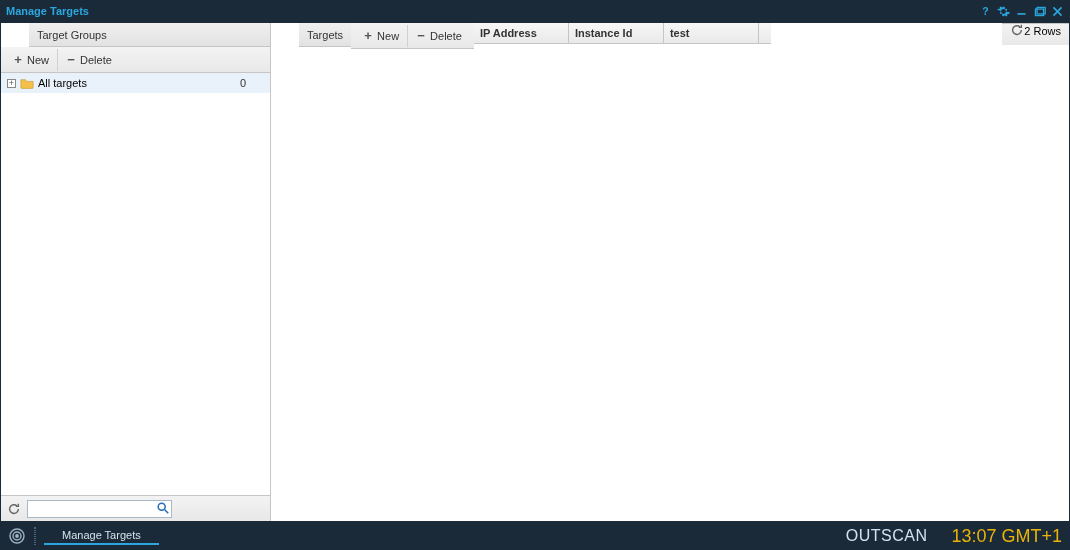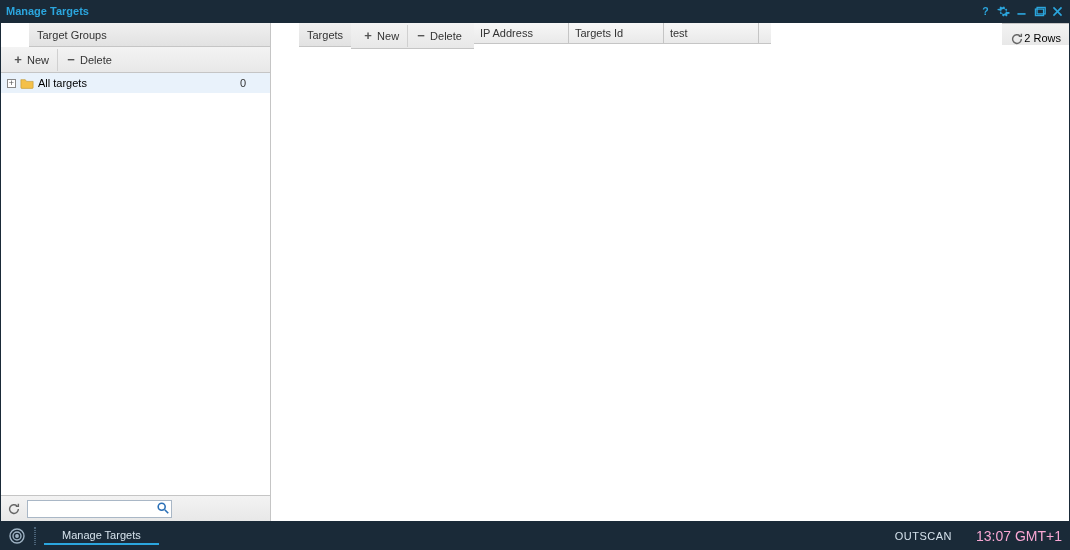--- a/index.html
+++ b/index.html
@@ -21,33 +21,33 @@
   .tree-row { height: 20px; display: flex; align-items: center; padding: 0 6px; background: #e9f2fb; gap: 4px; }
   .tree-row .exp { width: 9px; height: 9px; border: 1px solid #888; display: flex; align-items: center; justify-content: center; font-size: 9px; line-height: 7px; color: #555; cursor: pointer; background: #fff; }
   .tree-row .folder { width: 14px; height: 12px; display: inline-block; }
   .tree-row .count { margin-left: auto; padding-right: 18px; color: #333; }
   .left-footer { height: 26px; border-top: 1px solid #c5c5c5; background: linear-gradient(#f3f3f3,#e8e8e8); display: flex; align-items: center; padding: 0 6px; gap: 6px; }
   .refresh { width: 14px; height: 14px; cursor: pointer; color: #555; }
   .searchbox { flex: 1; position: relative; max-width: 145px; }
   .searchbox input { width: 100%; height: 18px; border: 1px solid #a9b7c6; padding: 0 18px 0 4px; font-size: 11px; }
   .searchbox .sicon { position: absolute; right: 2px; top: 1px; width: 14px; height: 14px; color: #2b70b7; cursor: pointer; }
   .grid-header { height: 21px; background: linear-gradient(#f7f7f7,#e9e9e9); border-bottom: 1px solid #c5c5c5; display: flex; }
-  .gh-cell { border-right: 1px solid #c5c5c5; padding: 0 6px; display: flex; align-items: center; color: #333; cursor: pointer; position: relative; }
+  .gh-cell { border-right: 1px solid #c5c5c5; padding: 0 6px; display: flex; align-items: center; color: #333; cursor: pointer; position: relative; font-weight: bold; }
   .gh-cell.sorted { background: #e3eefb; }
   .sort-ind { margin-left: 6px; color: #5a8bc4; font-size: 8px; }
   .grid-body { flex: 1; background: #fff; }
-  .right-footer { height: 22px; border-top: 1px solid #c5c5c5; background: linear-gradient(#f3f3f3,#e8e8e8); display: flex; align-items: flex-start; padding: 8px 8px; }
+  .right-footer { height: 22px; border-top: 1px solid #c5c5c5; background: linear-gradient(#f3f3f3,#e8e8e8); display: flex; align-items: flex-end; padding: 8px 8px; }
   .right-footer .spacer { flex: 1; }
   .taskbar { height: 28px; background: #1a2a38; display: flex; align-items: center; color: #b8c5d0; padding: 0 8px; gap: 8px; }
   .taskbar .start { width: 18px; height: 18px; cursor: pointer; color: #9fb3c4; }
   .taskbar .divider { width: 2px; height: 18px; border-left: 1px dotted #4b6378; border-right: 1px dotted #4b6378; }
   .taskbar .task { padding: 2px 18px; color: #d5e2ec; cursor: pointer; border-bottom: 2px solid #2ba6de; font-size: 11px; }
   .taskbar .spacer { flex: 1; }
-  .taskbar .brand { color: #d5e2ec; font-size: 11px; letter-spacing: 0.5px; margin-right: 16px; }
-  .taskbar .clock { color: #f9a8d4; font-size: 14px; }
+  .taskbar .brand { color: #d5e2ec; font-size: 16px; letter-spacing: 0.5px; margin-right: 16px; }
+  .taskbar .clock { color: #eab308; font-size: 18px; }
 </style>
 </head>
 <body>
 
 <div class="window">
   <div class="titlebar">
     <span>Manage Targets</span>
     <div class="spacer"></div>
     <span class="wicon">
         <svg viewBox="0 0 16 16">
@@ -129,21 +129,21 @@
           <span class="ticon">+</span>
           <span>New</span>
         </div>
         <div class="tbtn">
           <span class="ticon">−</span>
           <span>Delete</span>
         </div>
       </div>
       <div class="grid-header">
         <div class="gh-cell" style="width:95px">IP Address</div>
-        <div class="gh-cell" style="width:95px">Targets Id</div>
+        <div class="gh-cell" style="width:95px">Instance Id</div>
         <div class="gh-cell" style="width:95px">test</div>
         <div class="gh-cell" style="flex:1;border-right:none"></div>
       </div>
       <div class="grid-body"></div>
       <div class="right-footer">
         <span class="refresh">
           <svg viewBox="0 0 16 16" fill="none" stroke="#666" stroke-width="1.6">
               <path d="M13 8a5 5 0 11-1.5-3.5"></path>
               <path d="M13 2v3h-3"></path>
             </svg>

